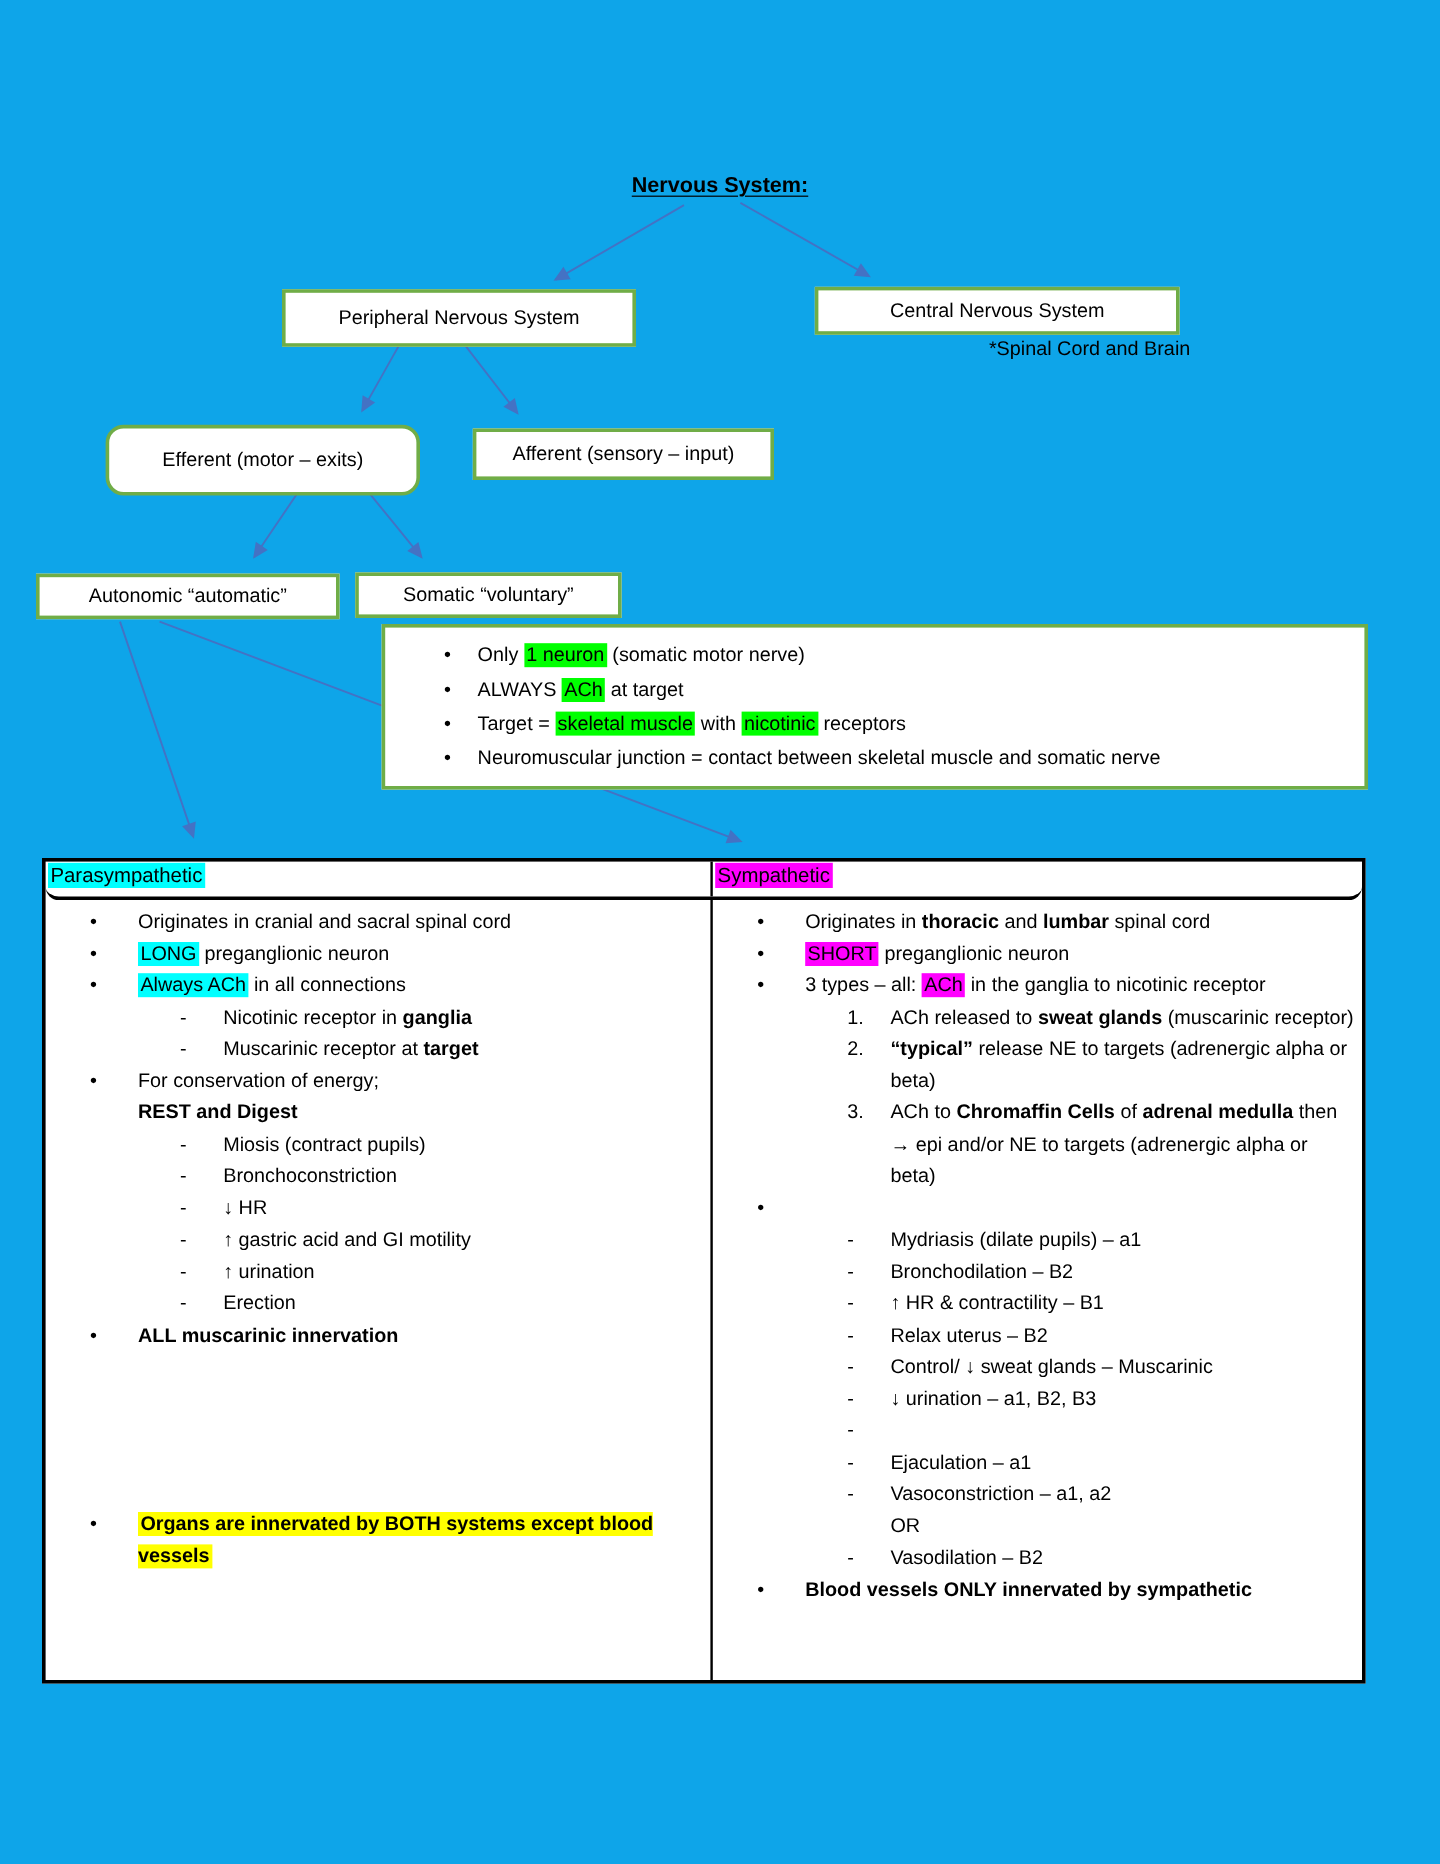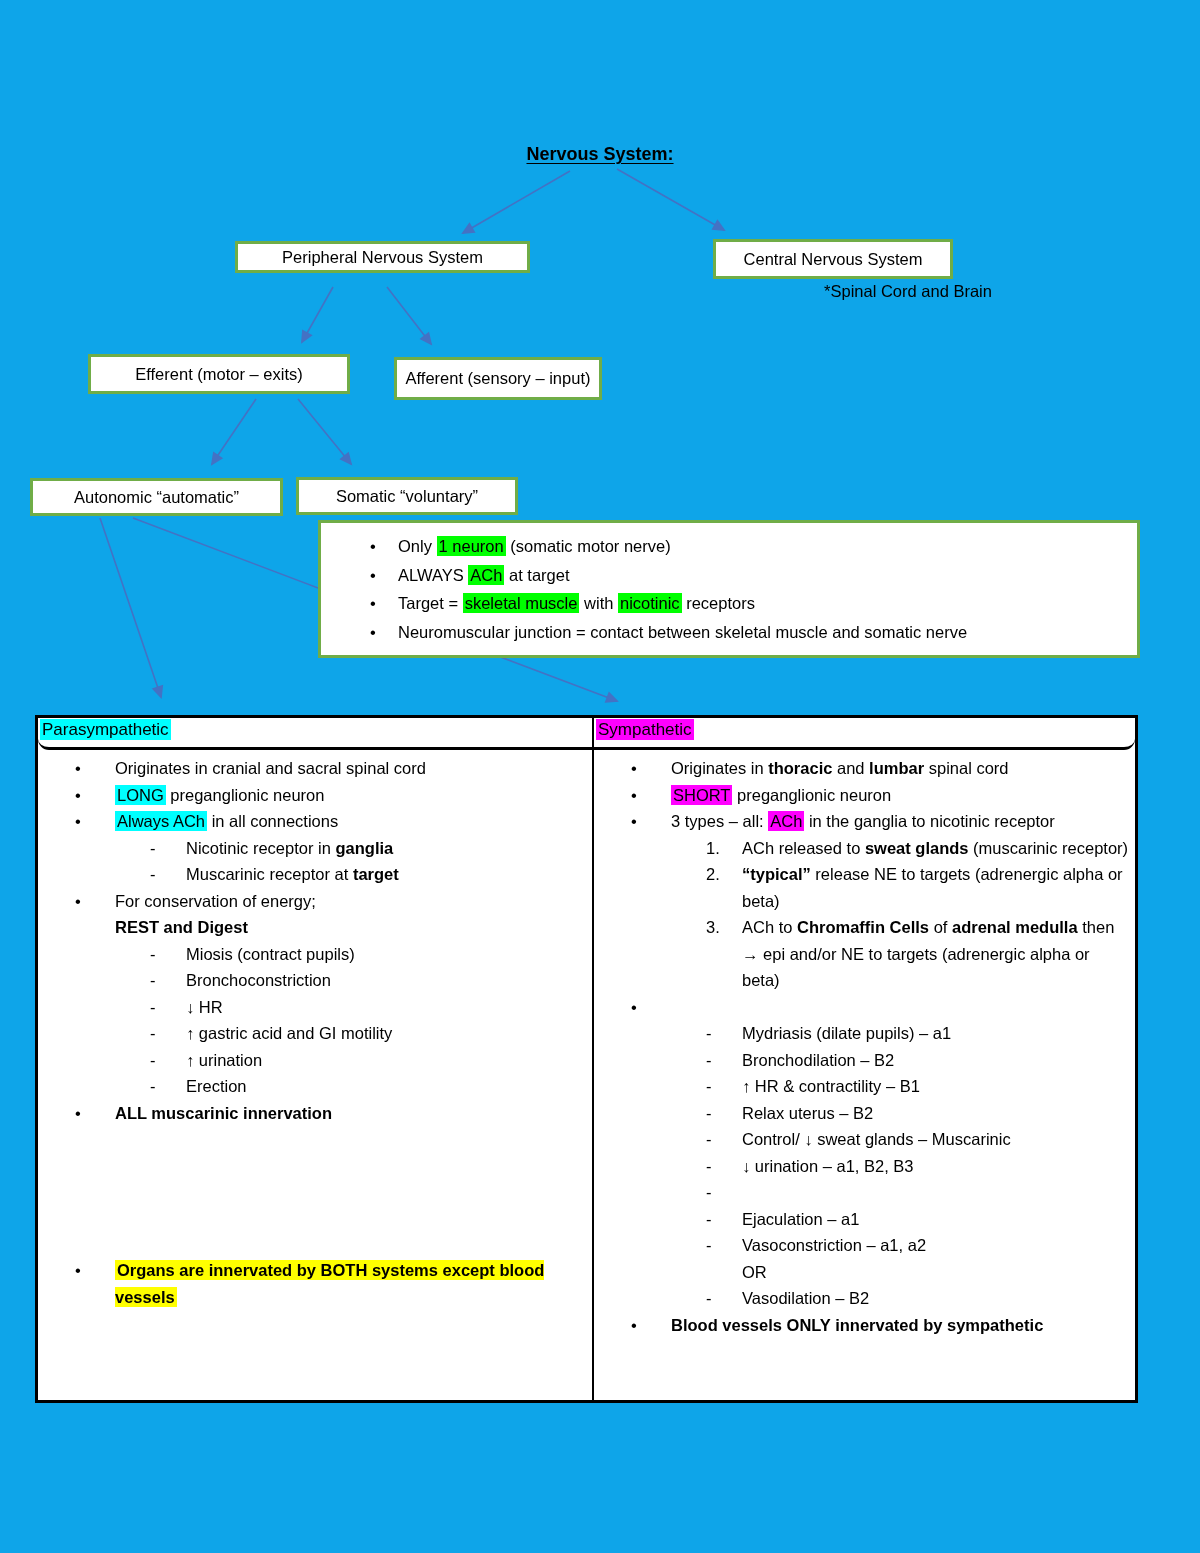--- a/index.html
+++ b/index.html
@@ -15,24 +15,24 @@
     position:absolute;left:0;top:144px;width:1200px;text-align:center;
     font-size:18px;font-weight:bold;margin:0;
   }
   .title span{text-decoration:underline;text-underline-offset:3px;}
 
   .node{
     position:absolute;box-sizing:border-box;border:3px solid #70AD47;background:#fff;
     display:flex;align-items:center;justify-content:center;
     font-size:16.5px;white-space:nowrap;
   }
-  .n-peripheral{left:235px;top:241px;width:295px;height:32px;}
-  .n-central{left:713px;top:239px;width:240px;height:40px;text-align:right;}
-  .n-efferent{left:88px;top:354px;width:262px;height:40px;}
-  .n-afferent{left:394px;top:357px;width:208px;height:43px;}
+  .n-peripheral{left:235px;top:241px;width:295px;height:48px;}
+  .n-central{left:679px;top:239px;width:304px;height:40px;text-align:right;}
+  .n-efferent{left:88px;top:354px;width:262px;height:59px;border-radius:15px;}
+  .n-afferent{left:394px;top:357px;width:251px;height:43px;}
   .n-autonomic{left:30px;top:478px;width:253px;height:38px;}
   .n-somatic{left:296px;top:477px;width:222px;height:38px;}
   .central-sub{
     position:absolute;left:713px;top:282px;width:390px;text-align:center;
     font-size:16.5px;
   }
 
   .infobox{
     position:absolute;left:318px;top:520px;width:822px;height:138px;
     box-sizing:border-box;border:3px solid #70AD47;background:#fff;padding-top:9px;

